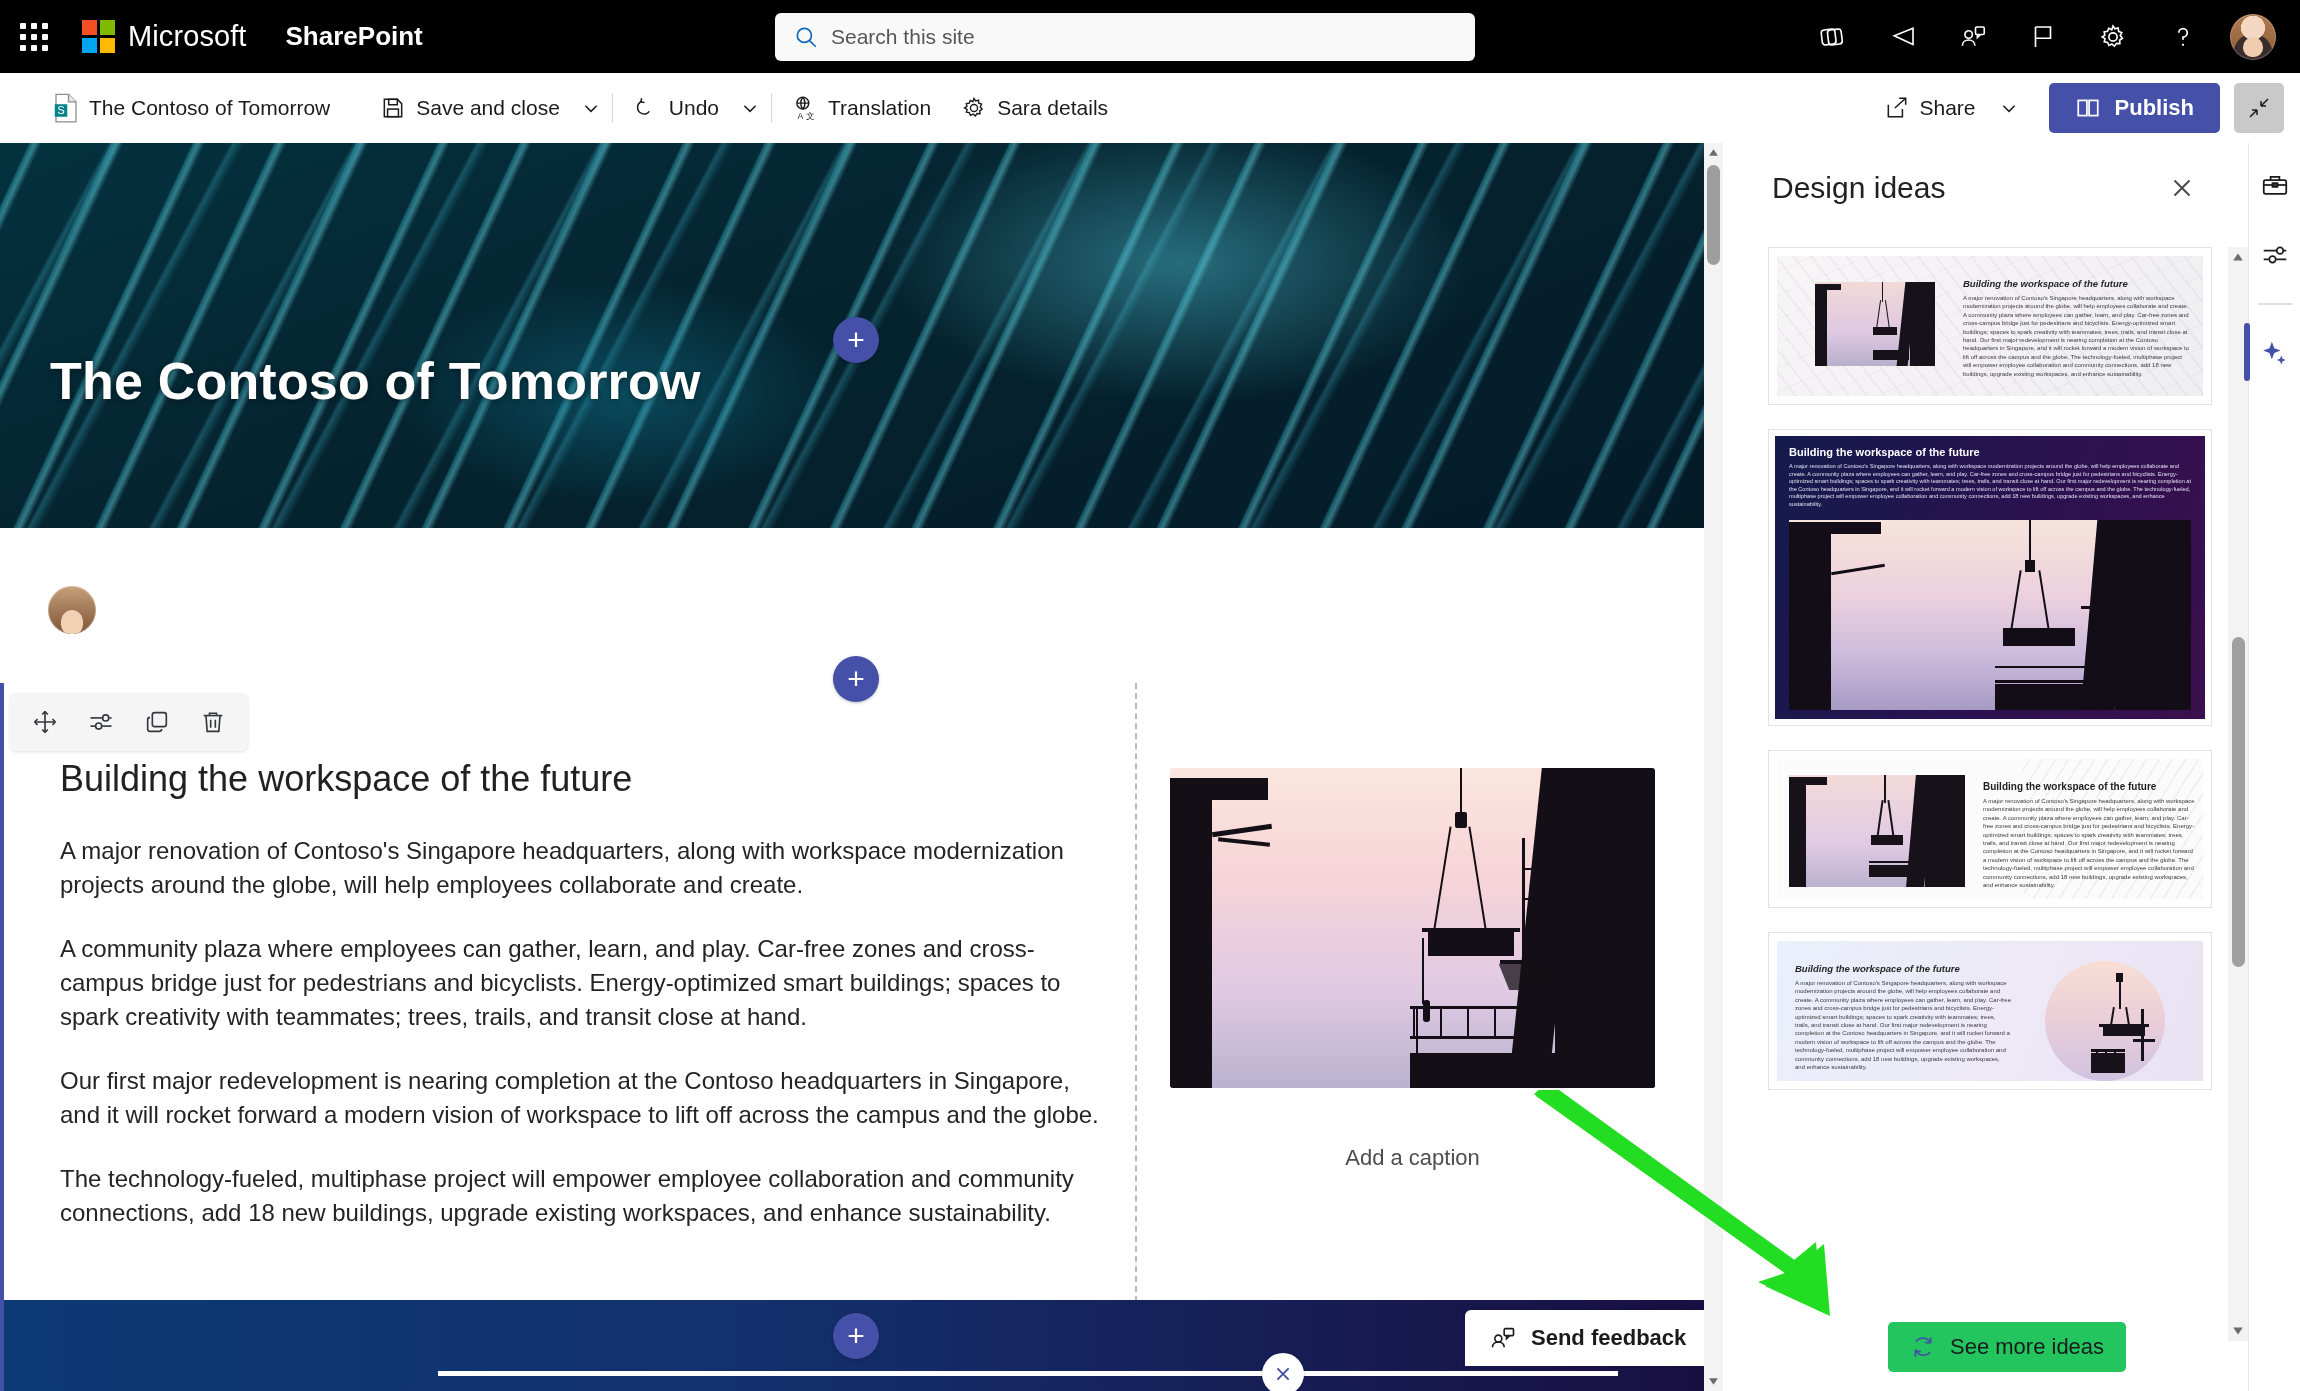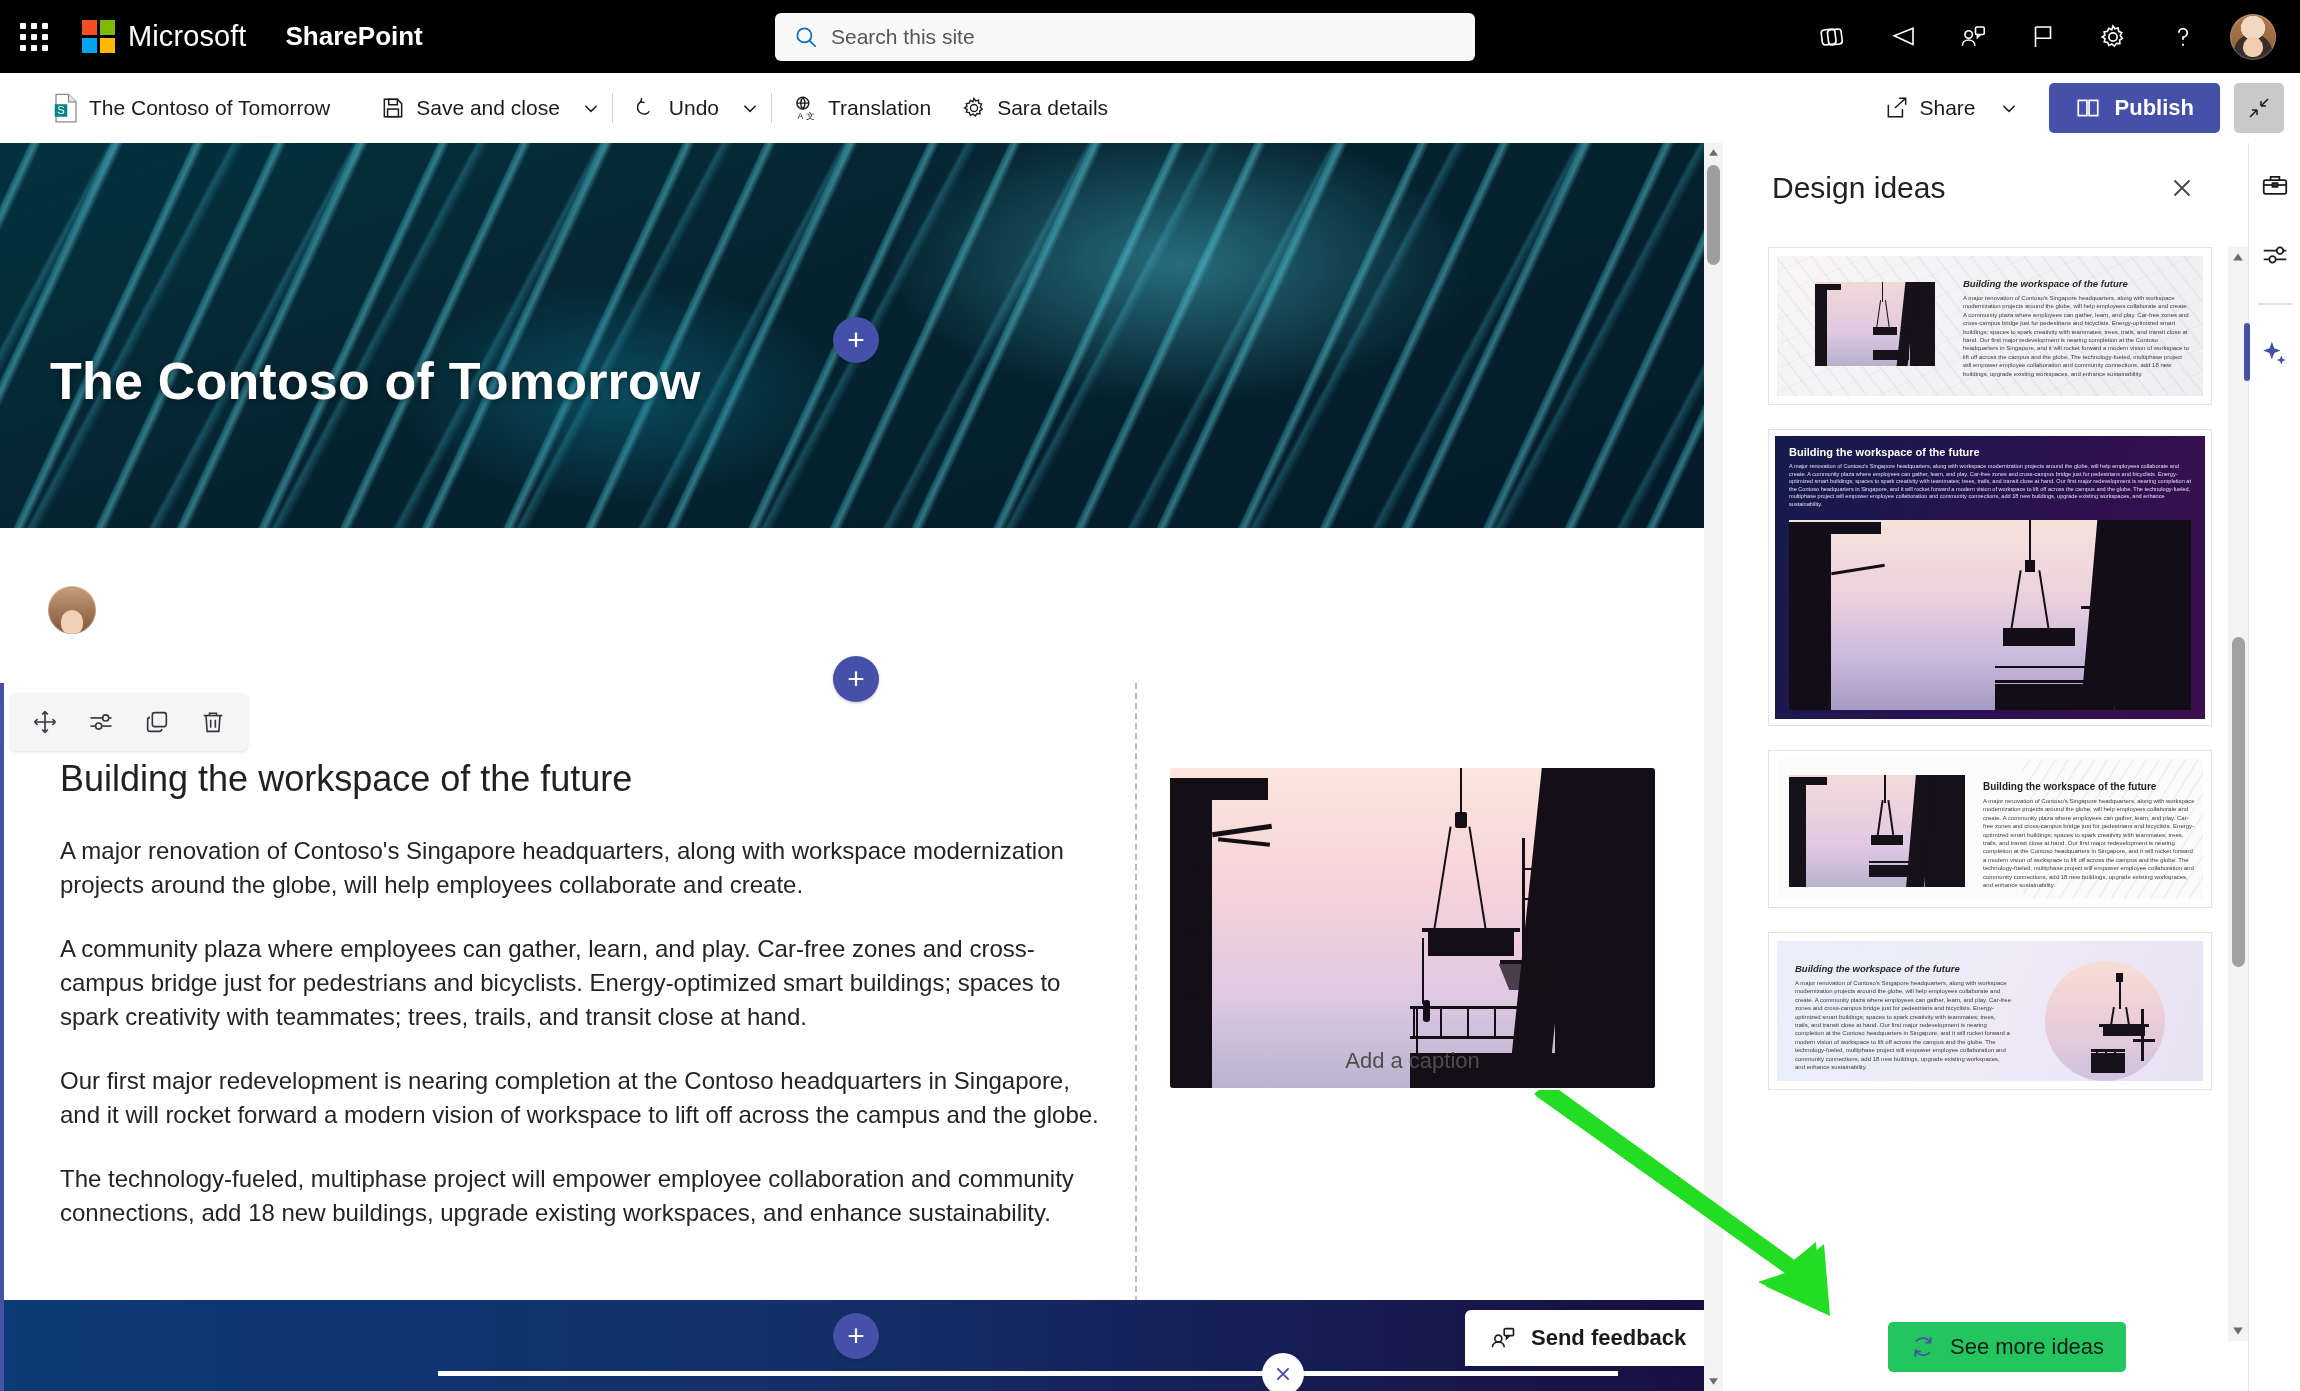--- a/index.html
+++ b/index.html
@@ -169,21 +169,21 @@
 
   .col-divider{ position:absolute; left:1135px; top:540px; width:0; height:790px; border-left:2px dashed #b9b9b9;}
 
   
   .img-card{
     position:absolute; left:1170px; top:625px; width:485px; height:320px;
     border-radius:3px; overflow:hidden;
     background:
       linear-gradient(180deg,#fbe6de 0%, #f6d4d8 35%, #e0c9e3 70%, #b9b3cf 100%);
   }
-  .img-cap{ position:absolute; left:1170px; top:905px; width:485px; text-align:center; font-size:22px; color:#4d4d4d; cursor:text;}
+  .img-cap{ position:absolute; left:1170px; top:1002px; width:485px; text-align:center; font-size:22px; color:#4d4d4d; cursor:text;}
 
   
   .sil { position:absolute; background:#140f16; }
 
   
   .dark-section{
     position:absolute; left:0; top:1157px; width:1704px; height:91px;
     background: linear-gradient(90deg, #0b3a74 0%, #13306c 45%, #190f42 100%);
   }
   .dark-line{

